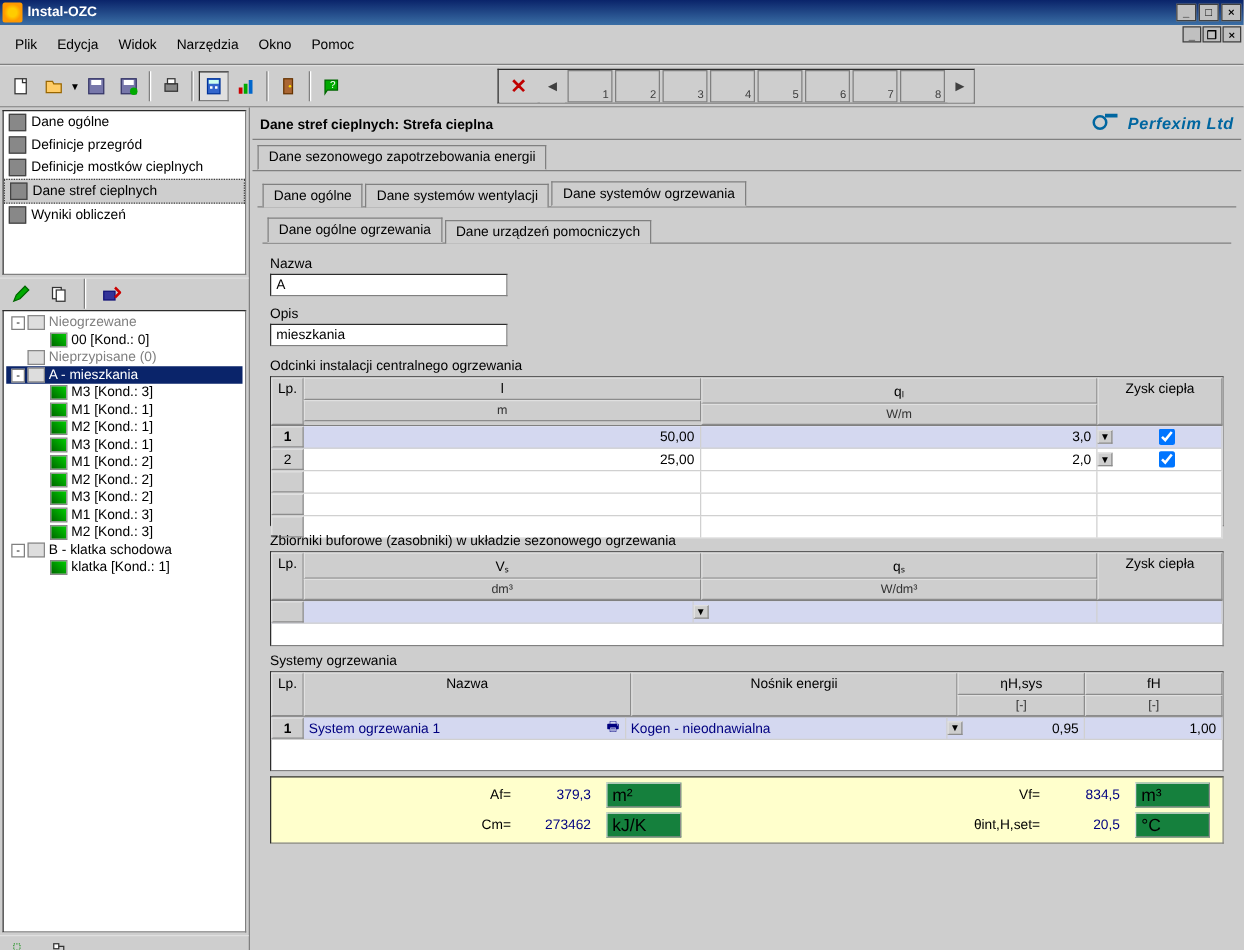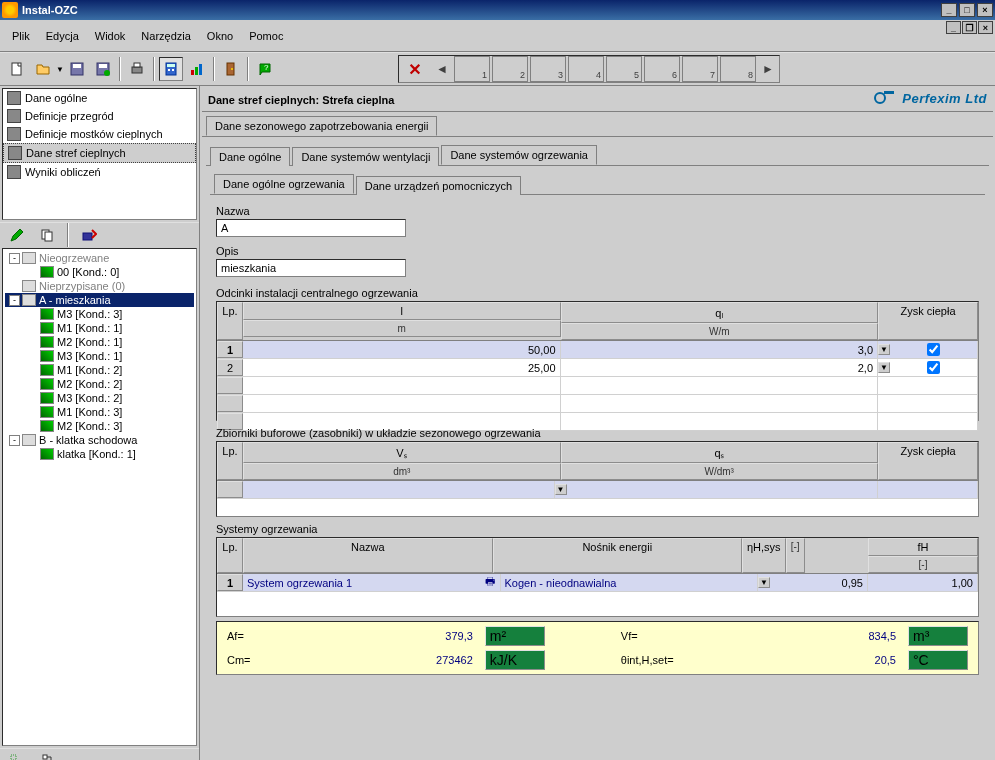--- a/index.html
+++ b/index.html
@@ -209,21 +209,21 @@
     border: 1px inset #808080;
     padding: 4px 10px;
     margin-top: 4px;
     display: grid;
     grid-template-columns: auto 60px 60px 60px auto 60px 60px;
     gap: 4px 8px;
     align-items:center;
   }
   .summary-bar .val { color: #000080; text-align:right; padding-right:4px;}
   .summary-bar .unit { border:1px outset #e0e0e0; background:#15803d; text-align:left; padding:1px 4px; font-size:14px;}
-  .summary-bar .lbl { }
+  .summary-bar .lbl { text-align:right; }
   .icon-svg { width:16px; height:16px; }
 </style>
 </head>
 <body>
 
 <div class="titlebar">
   <div class="app-icon"></div>
   <div class="title">Instal-OZC</div>
   <div class="win-controls">
     <div class="win-btn">_</div>
@@ -614,21 +614,21 @@
               </div>
             </div>
           </div>
 
           <div class="section-label">Systemy ogrzewania</div>
           <div class="grid" style="height:80px;">
             <div class="grid-head">
               <div class="gh" style="width:26px;">Lp.</div>
               <div class="gh" style="flex:1.2;">Nazwa</div>
               <div class="gh" style="flex:1.2;">Nośnik energii</div>
-              <div style="width:126px;display:flex;flex-direction:row;">
+              <div style="width:102px;display:flex;flex-direction:column;">
                 <div class="gh">ηH,sys</div>
                 <div class="gh gh-sub">[-]</div>
               </div>
               <div style="width:110px;display:flex;flex-direction:column;">
                 <div class="gh">fH</div>
                 <div class="gh gh-sub">[-]</div>
               </div>
             </div>
             <div class="grid-body">
               <div class="grid-row sel">

